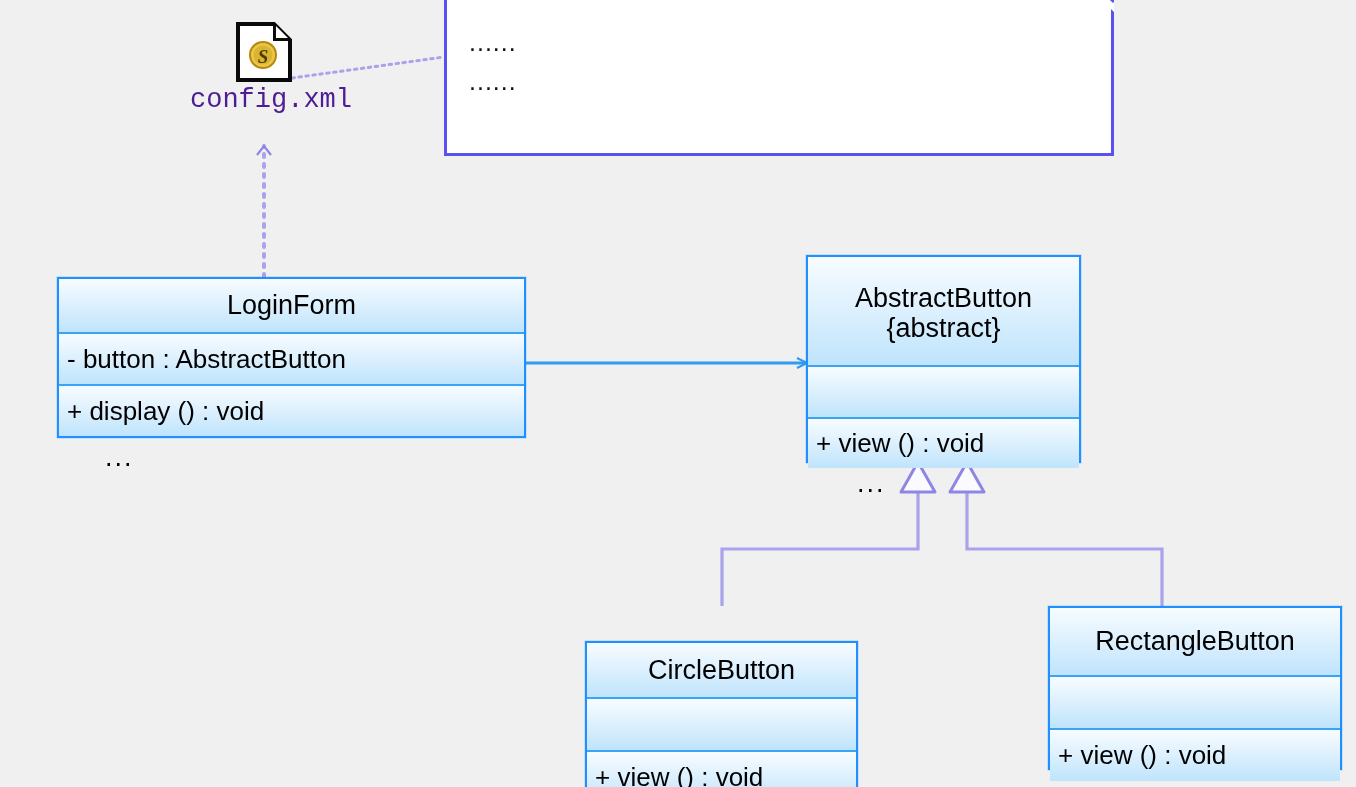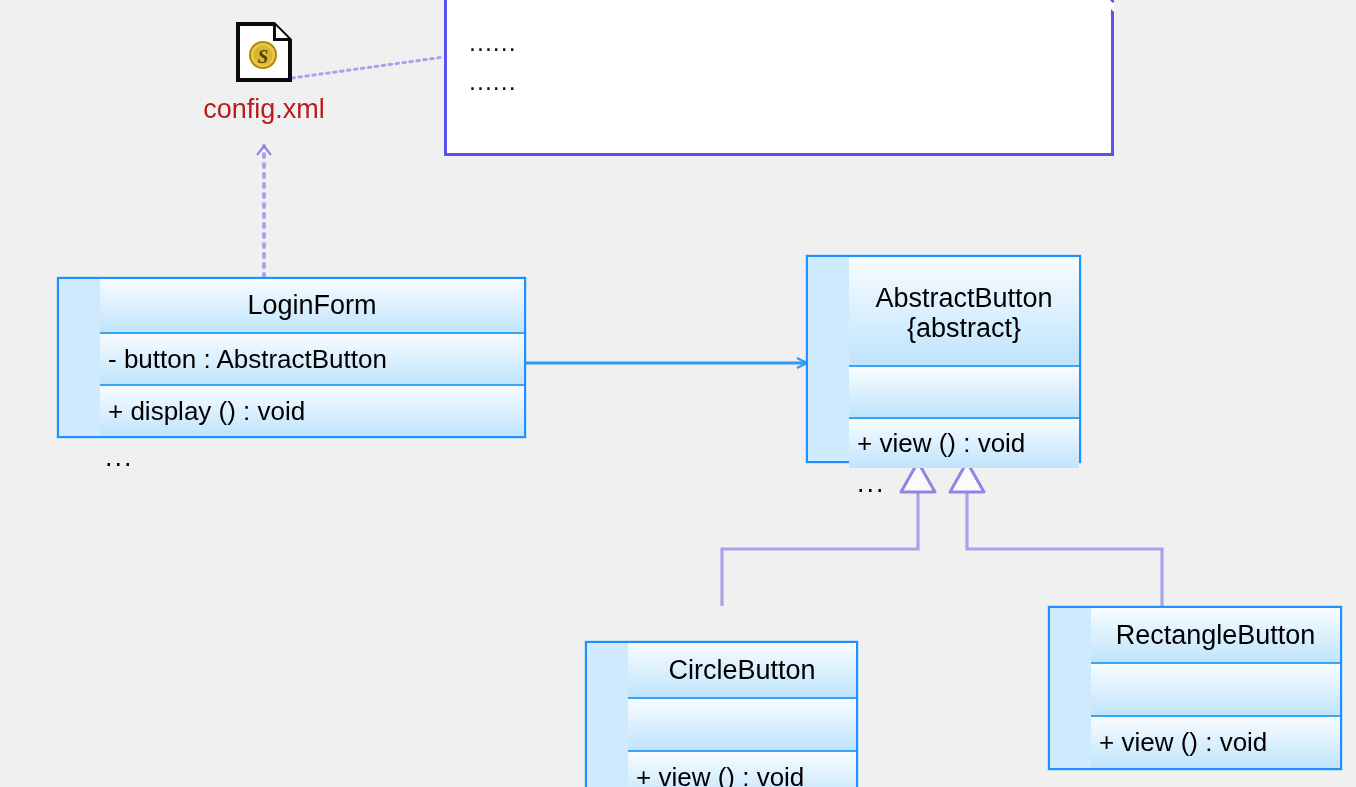--- a/index.html
+++ b/index.html
@@ -23,21 +23,20 @@
     height: 787px;
     pointer-events: none;
   }
   
   .uml-class {
     position: absolute;
     border: 2px solid #1e90ff;
     box-sizing: border-box;
     background: #cfeafd;
     box-shadow: 0 0 0 0.5px rgba(30,144,255,0.35);
-    padding-left: 41px;
   }
   .compartment {
     box-sizing: border-box;
     background: linear-gradient(to bottom, #f7fcff 0%, #dff1fe 45%, #bfe4fc 100%);
     display: flex;
     align-items: center;
     overflow: hidden;
   }
   .compartment + .compartment {
     border-top: 2px solid #38a4f5;
@@ -93,23 +92,24 @@
     text-align: center;
   }
   .file-icon {
     position: relative;
     width: 56px;
     height: 60px;
     margin: 0 auto;
   }
   .file-label {
     font-size: 27px;
-    color: #b91c1c;
-    margin-top: 12px;
-    white-space: nowrap;
+    color: #4c1d95;
+    margin-top: 3px;
+    white-space: nowrap;
+    font-family: Liberation Mono, monospace;
   }
   
   .ellipsis {
     position: absolute;
     font-size: 27px;
     color: #000;
     letter-spacing: 2px;
     white-space: nowrap;
   }
   
@@ -218,21 +218,21 @@
     <div class="compartment cmp-name" style="height:54px;">
       <div class="cls-title">CircleButton</div>
     </div>
     <div class="compartment cmp-members" style="height:53px;"></div>
     <div class="compartment cmp-members" style="height:53px;">
       <div class="member">+ view ()  : void</div>
     </div>
   </div>
 
   <div class="uml-class" style="left:1048px; top:606px; width:294px; height:164px;">
-    <div class="compartment cmp-name" style="height:54px;">
+    <div class="compartment cmp-name" style="height:67px;">
       <div class="cls-title">RectangleButton</div>
     </div>
     <div class="compartment cmp-members" style="height:53px;"></div>
     <div class="compartment cmp-members" style="height:53px;">
       <div class="member">+ view ()  : void</div>
     </div>
   </div>
 
 </div>
 

